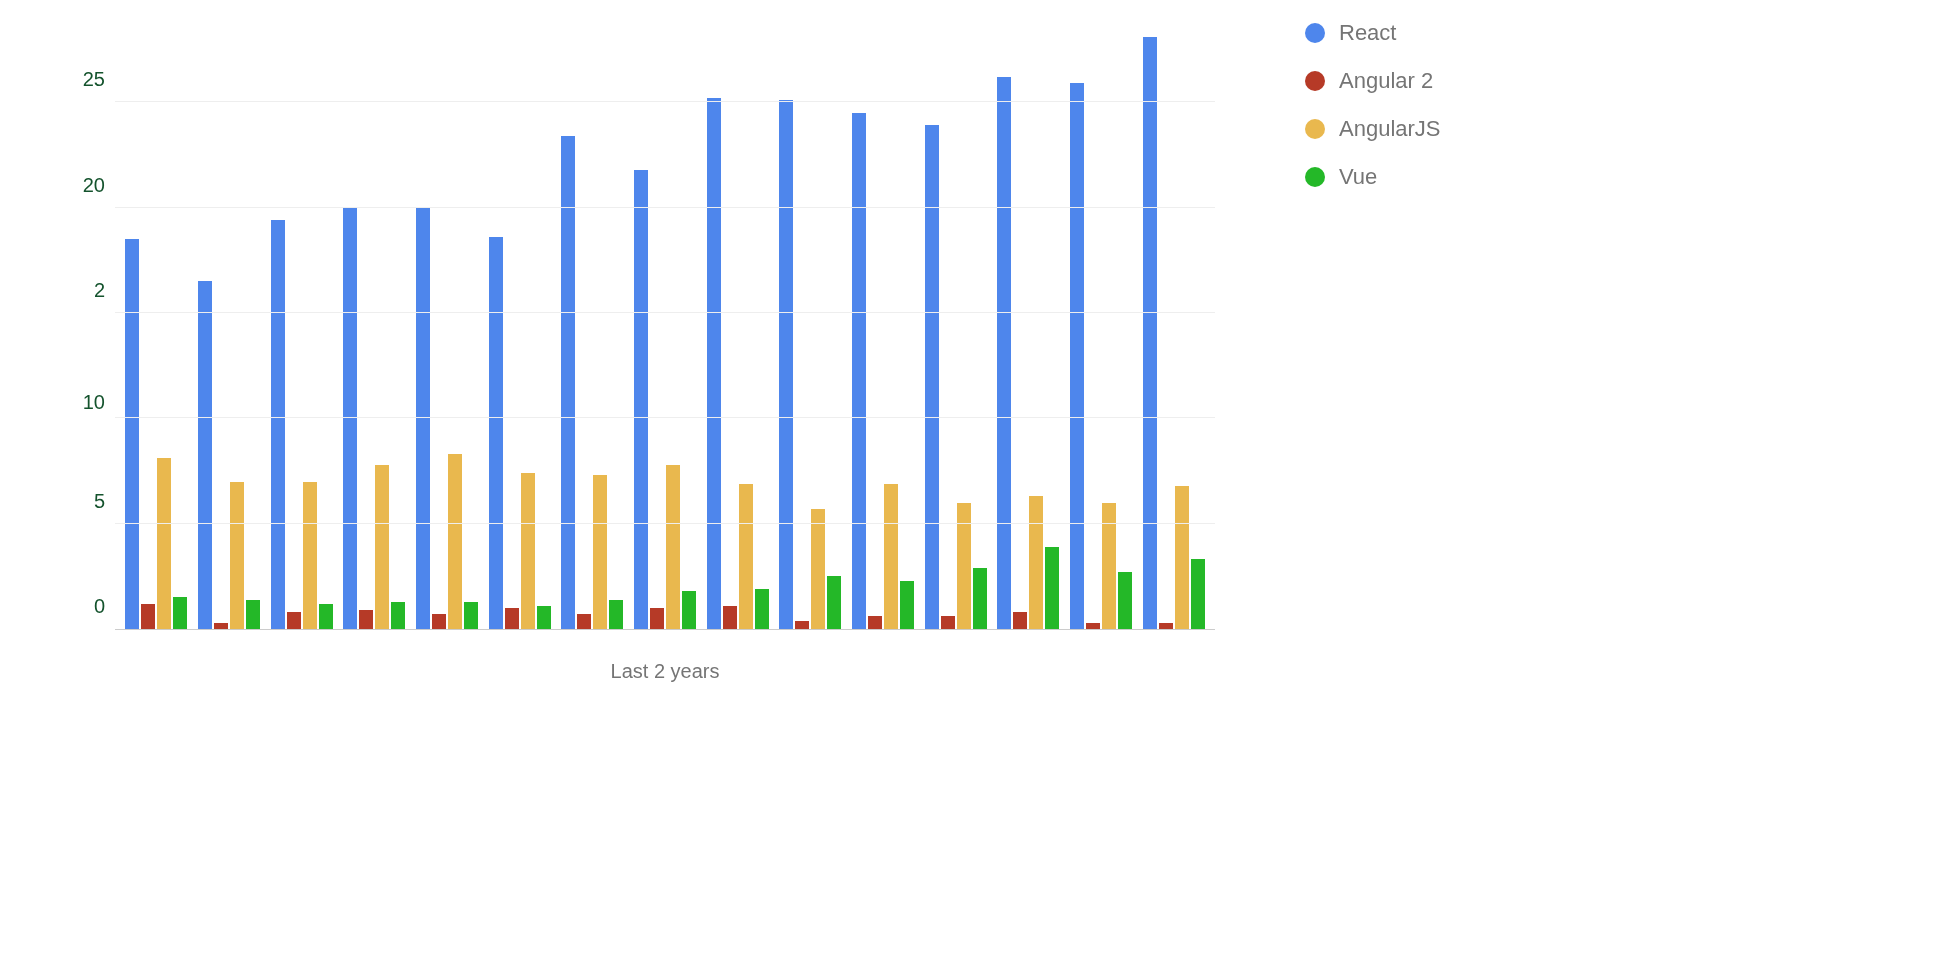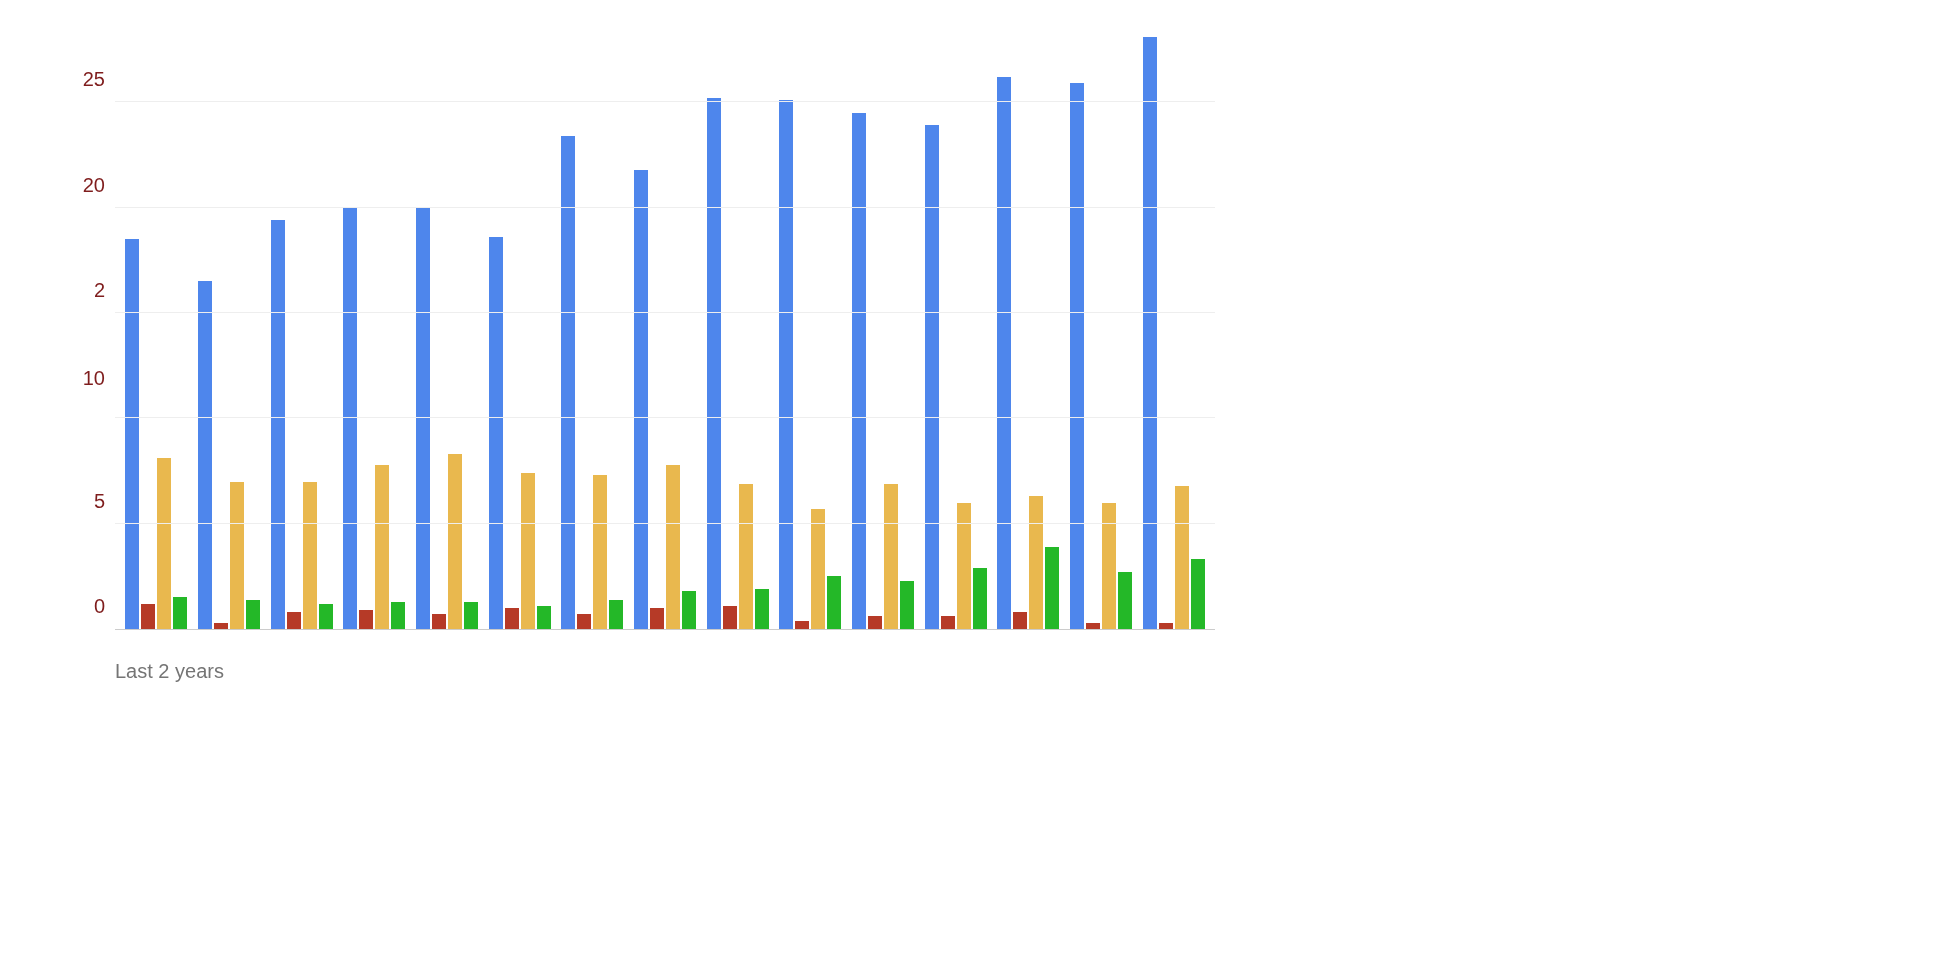--- a/index.html
+++ b/index.html
@@ -43,21 +43,21 @@
       left: 0;
       width: 100%;
       border-top: 1px solid #eee;
     }
     .y-tick {
       position: absolute;
       left: -55px;
       width: 45px;
       text-align: right;
       font-size: 20px;
-      color: #7f1d1d;
+      color: #14532d;
       transform: translateY(-50%);
     }
     .bars-container {
       position: absolute;
       left: 0;
       bottom: 0;
       width: 100%;
       height: 100%;
       display: flex;
       justify-content: space-around;
@@ -68,20 +68,21 @@
       display: flex;
       align-items: flex-end;
       gap: 2px;
       flex: 1;
       justify-content: center;
     }
     .bar {
       width: 14px;
     }
     .xlabel {
+      text-align: center;
       font-size: 20px;
       color: #757575;
       margin-top: 30px;
     }
     .legend {
       margin-left: 90px;
       margin-top: -20px;
     }
     .legend-item {
       display: flex;
@@ -196,25 +197,43 @@
               <div class="bar" style="height: 592.107px; background: rgb(78, 134, 236);"></div>
               <div class="bar" style="height: 6.32143px; background: rgb(182, 58, 39);"></div>
               <div class="bar" style="height: 143.286px; background: rgb(233, 184, 78);"></div>
               <div class="bar" style="height: 69.5357px; background: rgb(36, 184, 40);"></div>
             </div>
           </div>
       <div class="y-tick" style="bottom: 0px;">0</div>
           <div class="gridline" style="bottom: 105.357px;"></div>
           <div class="y-tick" style="bottom: 105.357px;">5</div>
           <div class="gridline" style="bottom: 210.714px;"></div>
-          <div class="y-tick" style="bottom: 228px;">10</div>
+          <div class="y-tick" style="bottom: 204px;">10</div>
           <div class="gridline" style="bottom: 316.071px;"></div>
           <div class="y-tick" style="bottom: 316.071px;">2</div>
           <div class="gridline" style="bottom: 421.429px;"></div>
           <div class="y-tick" style="bottom: 421.429px;">20</div>
           <div class="gridline" style="bottom: 526.786px;"></div>
           <div class="y-tick" style="bottom: 526.786px;">25</div>
         </div>
       <div class="xlabel">Last 2 years</div>
     </div>
 
+    <div class="legend" id="legend">
+        <div class="legend-item">
+          <div class="legend-swatch" style="background: rgb(78, 134, 236);"></div>
+          <div class="legend-label">React</div>
+        </div>
+        <div class="legend-item">
+          <div class="legend-swatch" style="background: rgb(182, 58, 39);"></div>
+          <div class="legend-label">Angular 2</div>
+        </div>
+        <div class="legend-item">
+          <div class="legend-swatch" style="background: rgb(233, 184, 78);"></div>
+          <div class="legend-label">AngularJS</div>
+        </div>
+        <div class="legend-item">
+          <div class="legend-swatch" style="background: rgb(36, 184, 40);"></div>
+          <div class="legend-label">Vue</div>
+        </div>
+      </div>
   </div>
 </div>
 
 </body></html>

